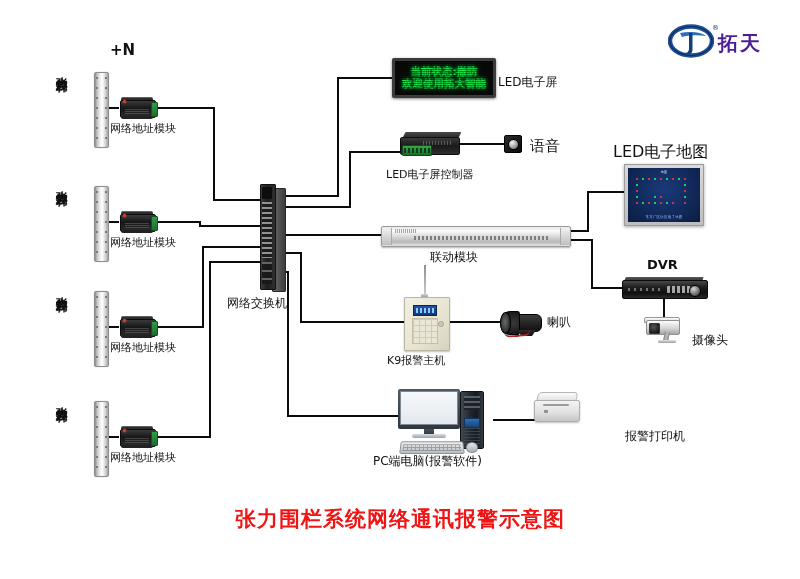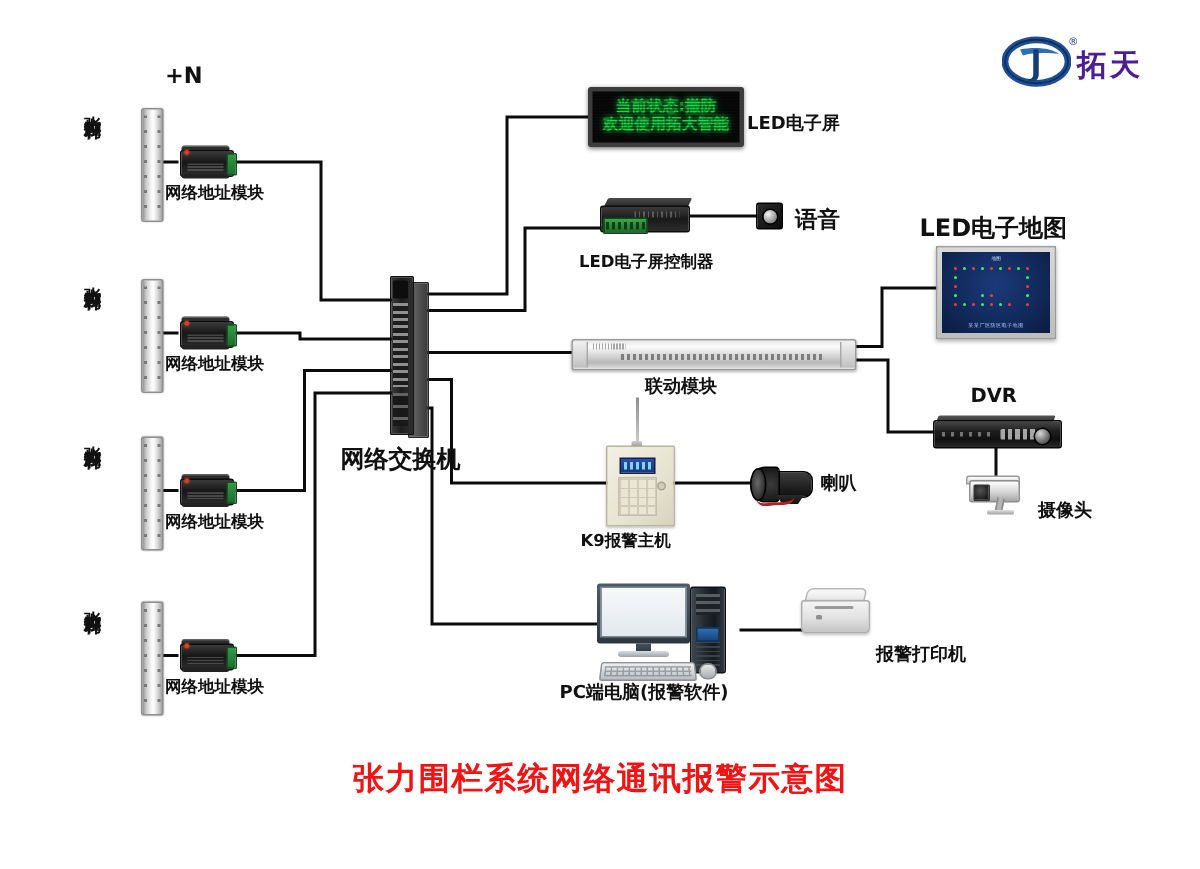--- a/index.html
+++ b/index.html
@@ -12,21 +12,21 @@
   }
   #stage{position:absolute;left:0;top:0;width:800px;height:579px;}
   .abs{position:absolute;}
   .lbl{
     position:absolute;
     font-family:"DejaVu Sans","Liberation Sans",sans-serif;
     color:#111;
     white-space:nowrap;
     line-height:1.15;
   }
-  .lbl-cn{font-size:11px;font-weight:700;letter-spacing:0px;}
+  .lbl-cn{font-size:11px;font-weight:400;letter-spacing:0px;}
   .vert{
     position:absolute;
     writing-mode:vertical-rl;
     text-orientation:upright;
     font-size:11.5px;font-weight:700;color:#111;
     line-height:1.28;
     letter-spacing:1px;
   }
 
   
@@ -518,21 +518,21 @@
          background:linear-gradient(to right,#6a6a6a,#3c3c3c);border:1px solid #2a2a2a;border-radius:1px;"></div>
     <div class="abs" style="left:2px;top:0px;width:14px;height:104px;
          background:linear-gradient(to right,#3b3b3b 0%,#1e1e1e 45%,#2f2f2f 100%);
          border:1px solid #111;border-radius:1px;"></div>
     <div class="abs" style="left:4px;top:3px;width:10px;height:12px;background:#0d0d0d;border-radius:1px;"></div>
     <div class="abs" style="left:4px;top:18px;width:10px;height:56px;
          background:repeating-linear-gradient(to bottom,#9a9a9a 0 2px,#1b1b1b 2px 5px);opacity:.92;"></div>
     <div class="abs" style="left:4px;top:78px;width:10px;height:22px;
          background:repeating-linear-gradient(to bottom,#6e6e6e 0 2px,#161616 2px 8px);opacity:.85;"></div>
   </div>
-  <div class="lbl lbl-cn" style="left:227px;top:297px;font-size:16px;">网络交换机</div>
+  <div class="lbl lbl-cn" style="left:227px;top:297px;font-size:12px;">网络交换机</div>
 
   <div id="ledscreen" style="left:392px;top:58px;width:98px;height:34px;">
     <div class="ledrow">当前状态:撤防</div>
     <div class="ledrow">欢迎使用拓大智能</div>
     <div class="scan"></div>
   </div>
   <div class="lbl lbl-cn" style="left:498px;top:76px;font-size:12px;">LED电子屏</div>
 
   <div class="ledctrl" style="left:400px;top:132px;">
     <div class="top"></div>
@@ -645,17 +645,17 @@
   </div>
   <div class="lbl lbl-cn" style="left:373px;top:455px;font-size:12px;">PC端电脑(报警软件)</div>
 
   <div id="printer" style="left:534px;top:392px;">
     <div class="top"></div>
     <div class="body">
         <div class="slot"></div>
         <div class="btn"></div>
       </div>
   </div>
-  <div class="lbl lbl-cn" style="left:584px;top:430px;font-size:12px;">报警打印机</div>
+  <div class="lbl lbl-cn" style="left:625px;top:430px;font-size:12px;">报警打印机</div>
 
   <div id="title" style="top:505px;">张力围栏系统网络通讯报警示意图</div>
 
 </div>
 
 </body></html>

